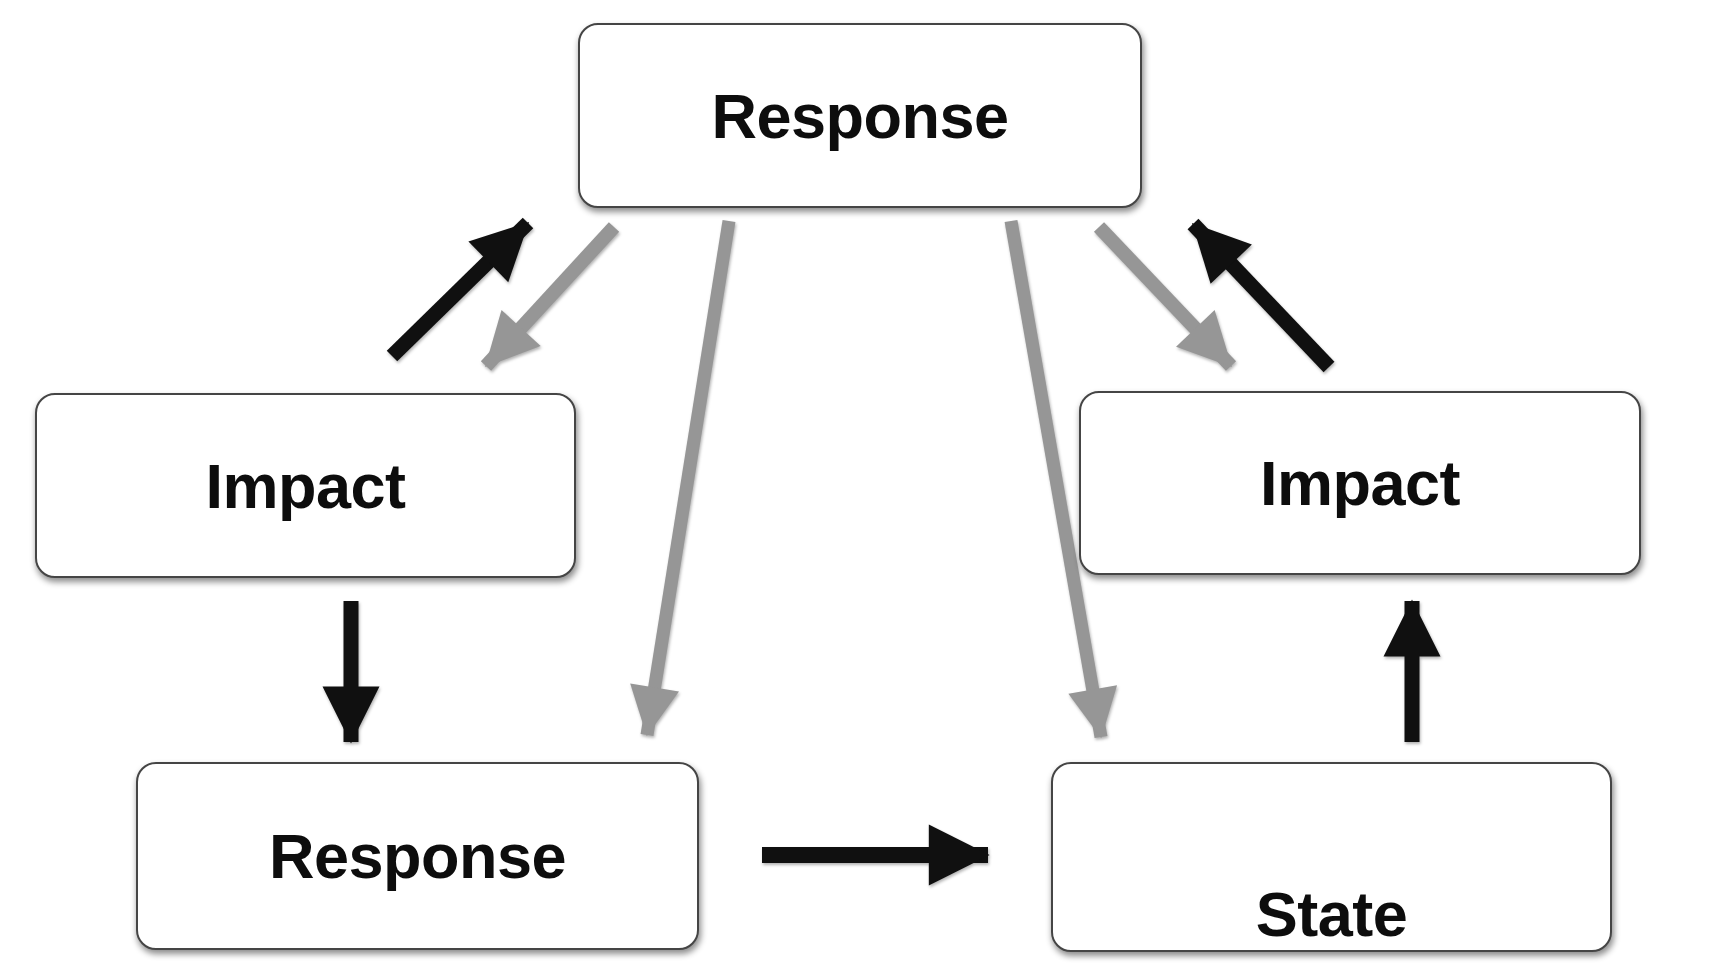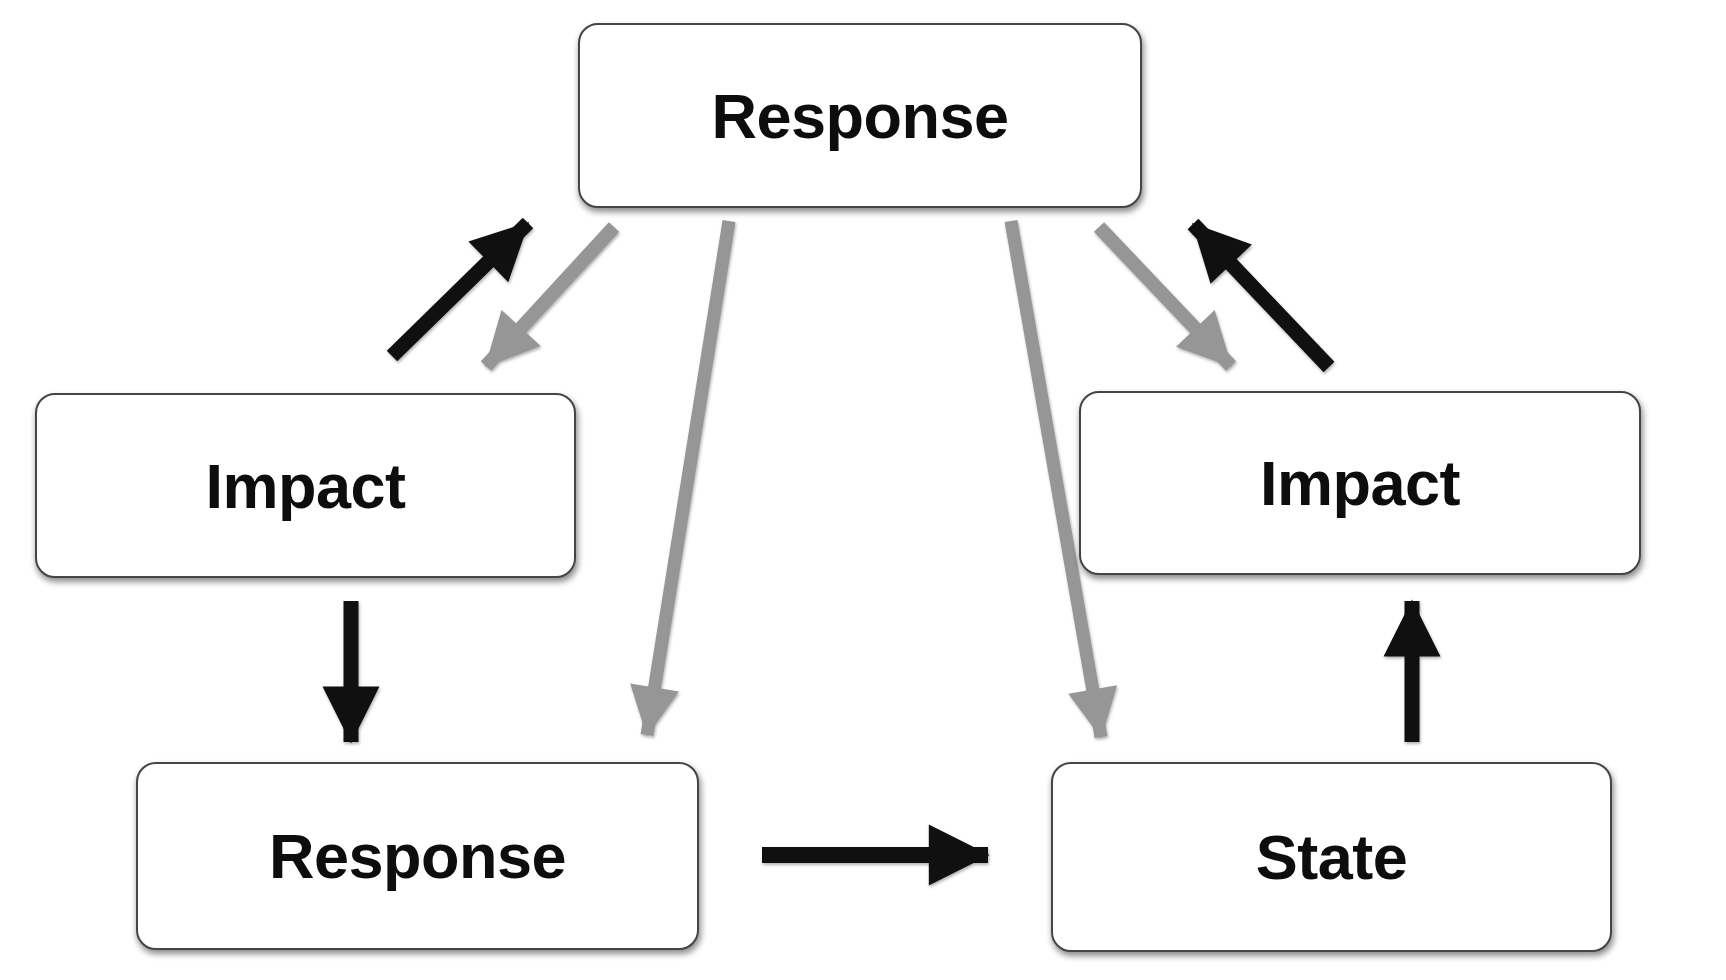--- a/index.html
+++ b/index.html
@@ -38,21 +38,21 @@
     font-size: 63px;
     font-weight: 700;
     color: #0d0d0d;
     letter-spacing: -0.5px;
     white-space: nowrap;
   }
   .node-response  { left: 578px;  top: 23px;  width: 564px; height: 185px; }
   .node-drivers   { left: 35px;   top: 393px; width: 541px; height: 185px; }
   .node-impact    { left: 1079px; top: 391px; width: 562px; height: 184px; }
   .node-pressures { left: 136px;  top: 762px; width: 563px; height: 188px; }
-  .node-state     { left: 1051px; top: 762px; width: 561px; height: 190px; }
+  .node-state     { left: 1051px; top: 762px; width: 561px; height: 190px; align-items: flex-end; }
 </style>
 </head>
 <body>
 
 <div class="canvas">
 
   <svg class="arrow-layer" viewBox="0 0 1726 980" xmlns="http://www.w3.org/2000/svg">
     <defs>
       <marker id="head-black" markerUnits="strokeWidth" markerWidth="4.2" markerHeight="4.2" refX="3.7" refY="0" orient="auto" viewBox="-0.2 -2.1 4.2 4.2">
         <path d="M0,-1.9 L3.8,0 L0,1.9 Z" fill="#101010"></path>

